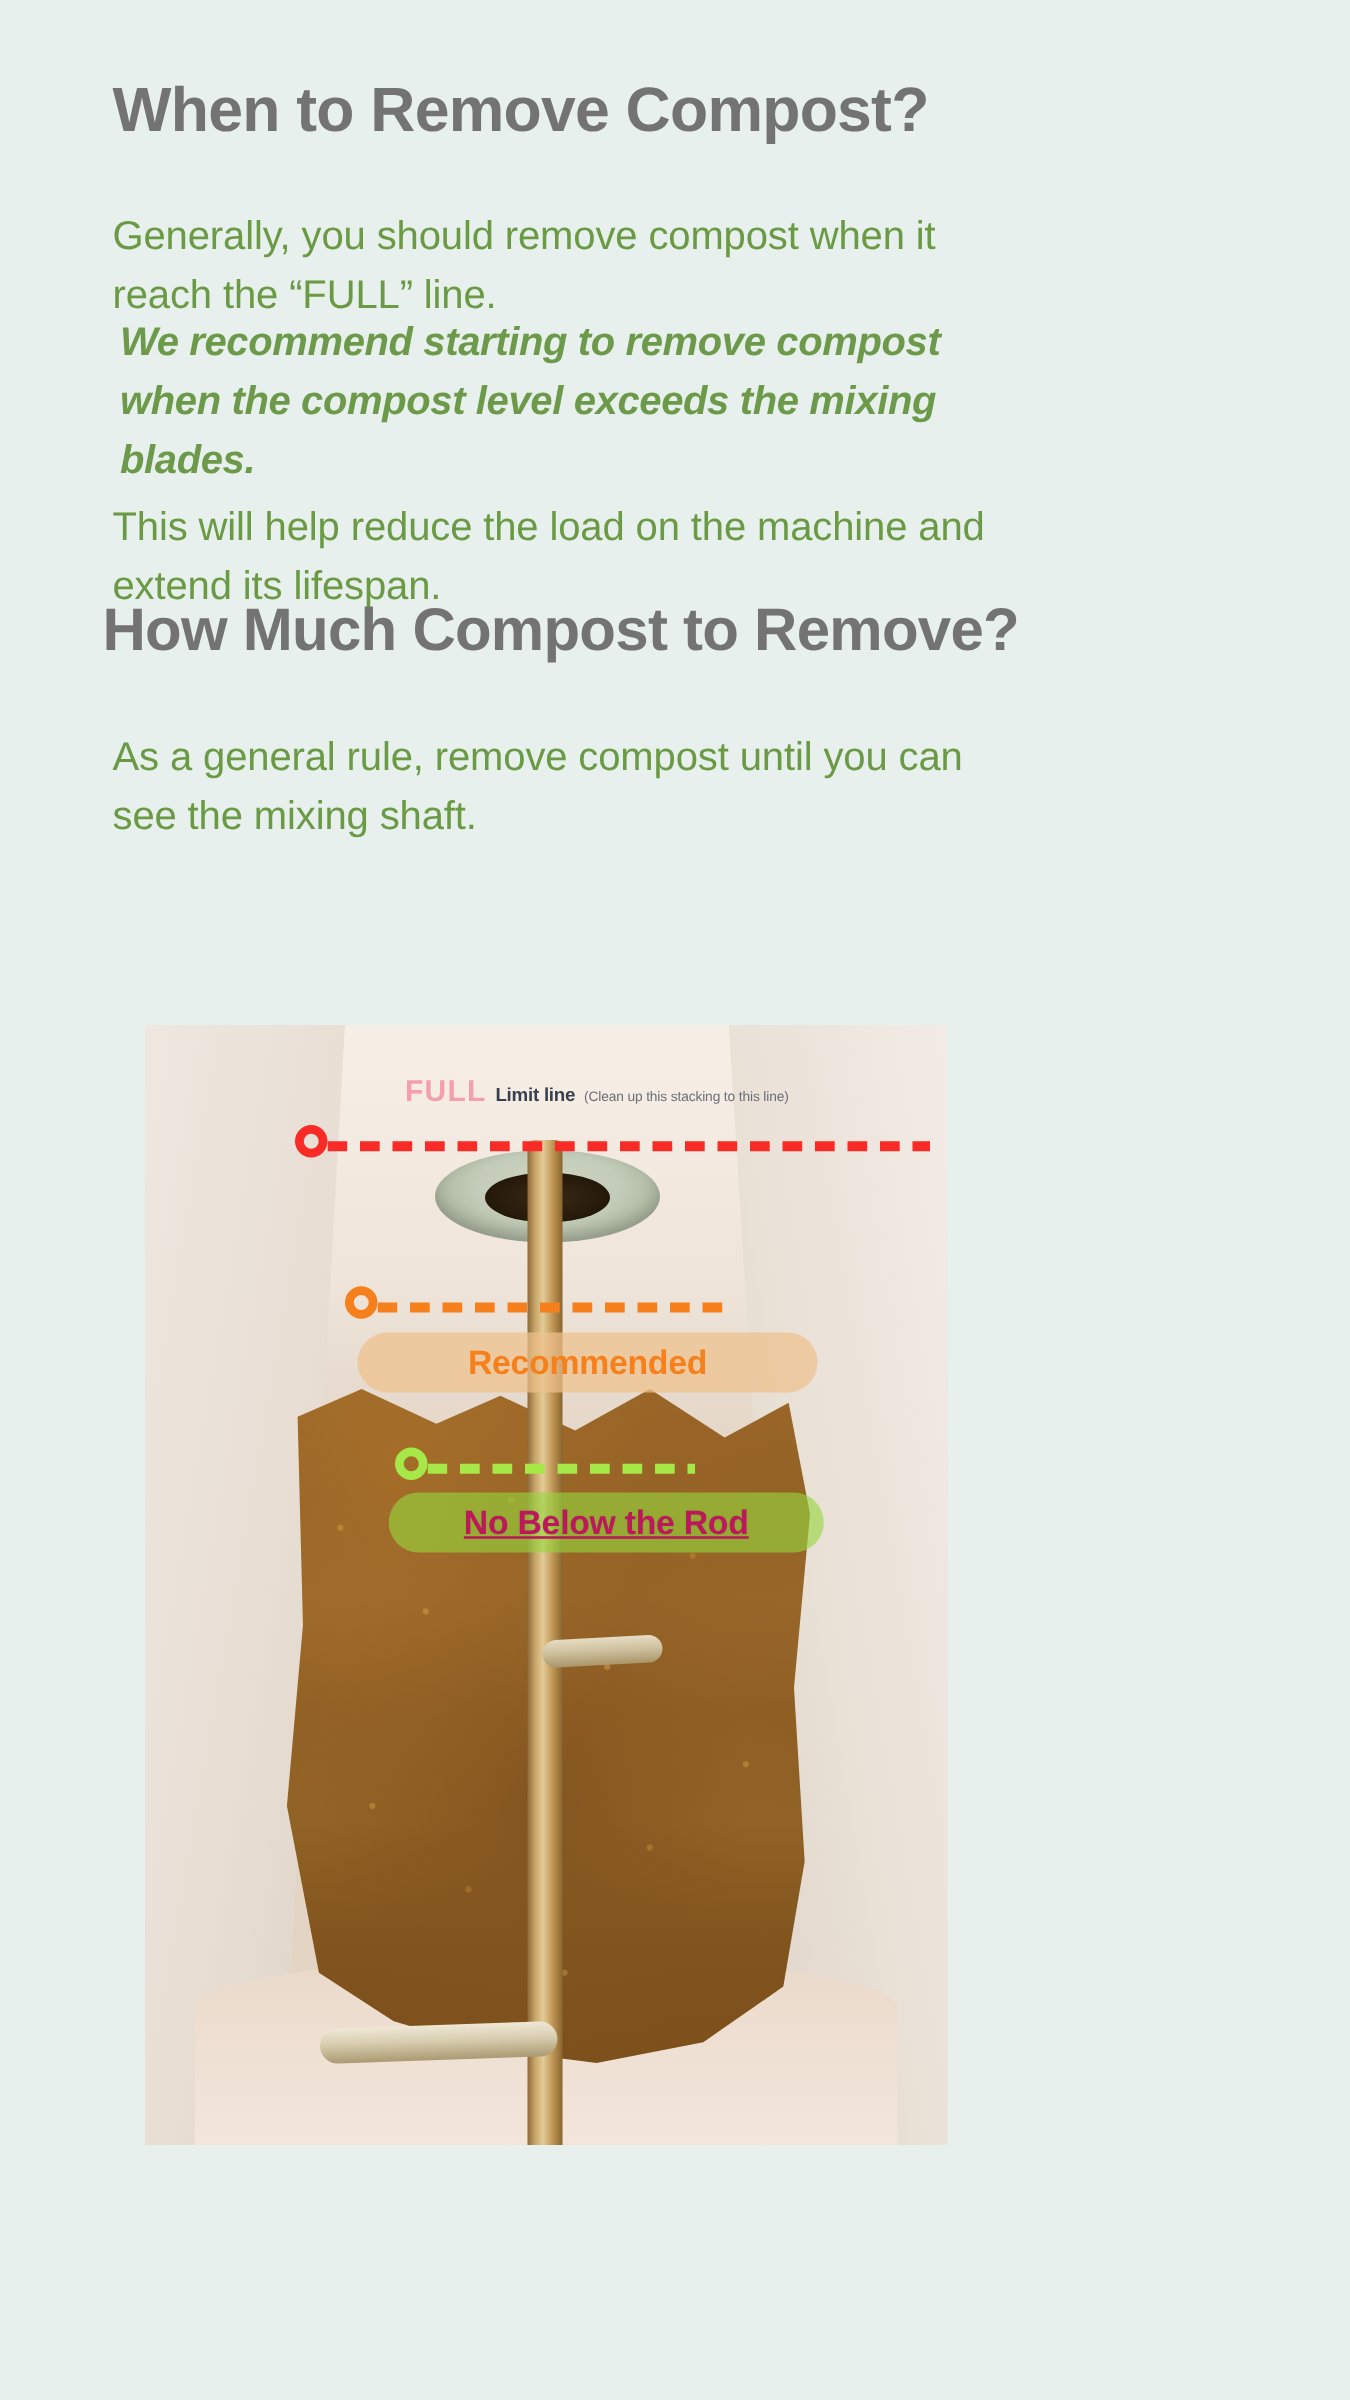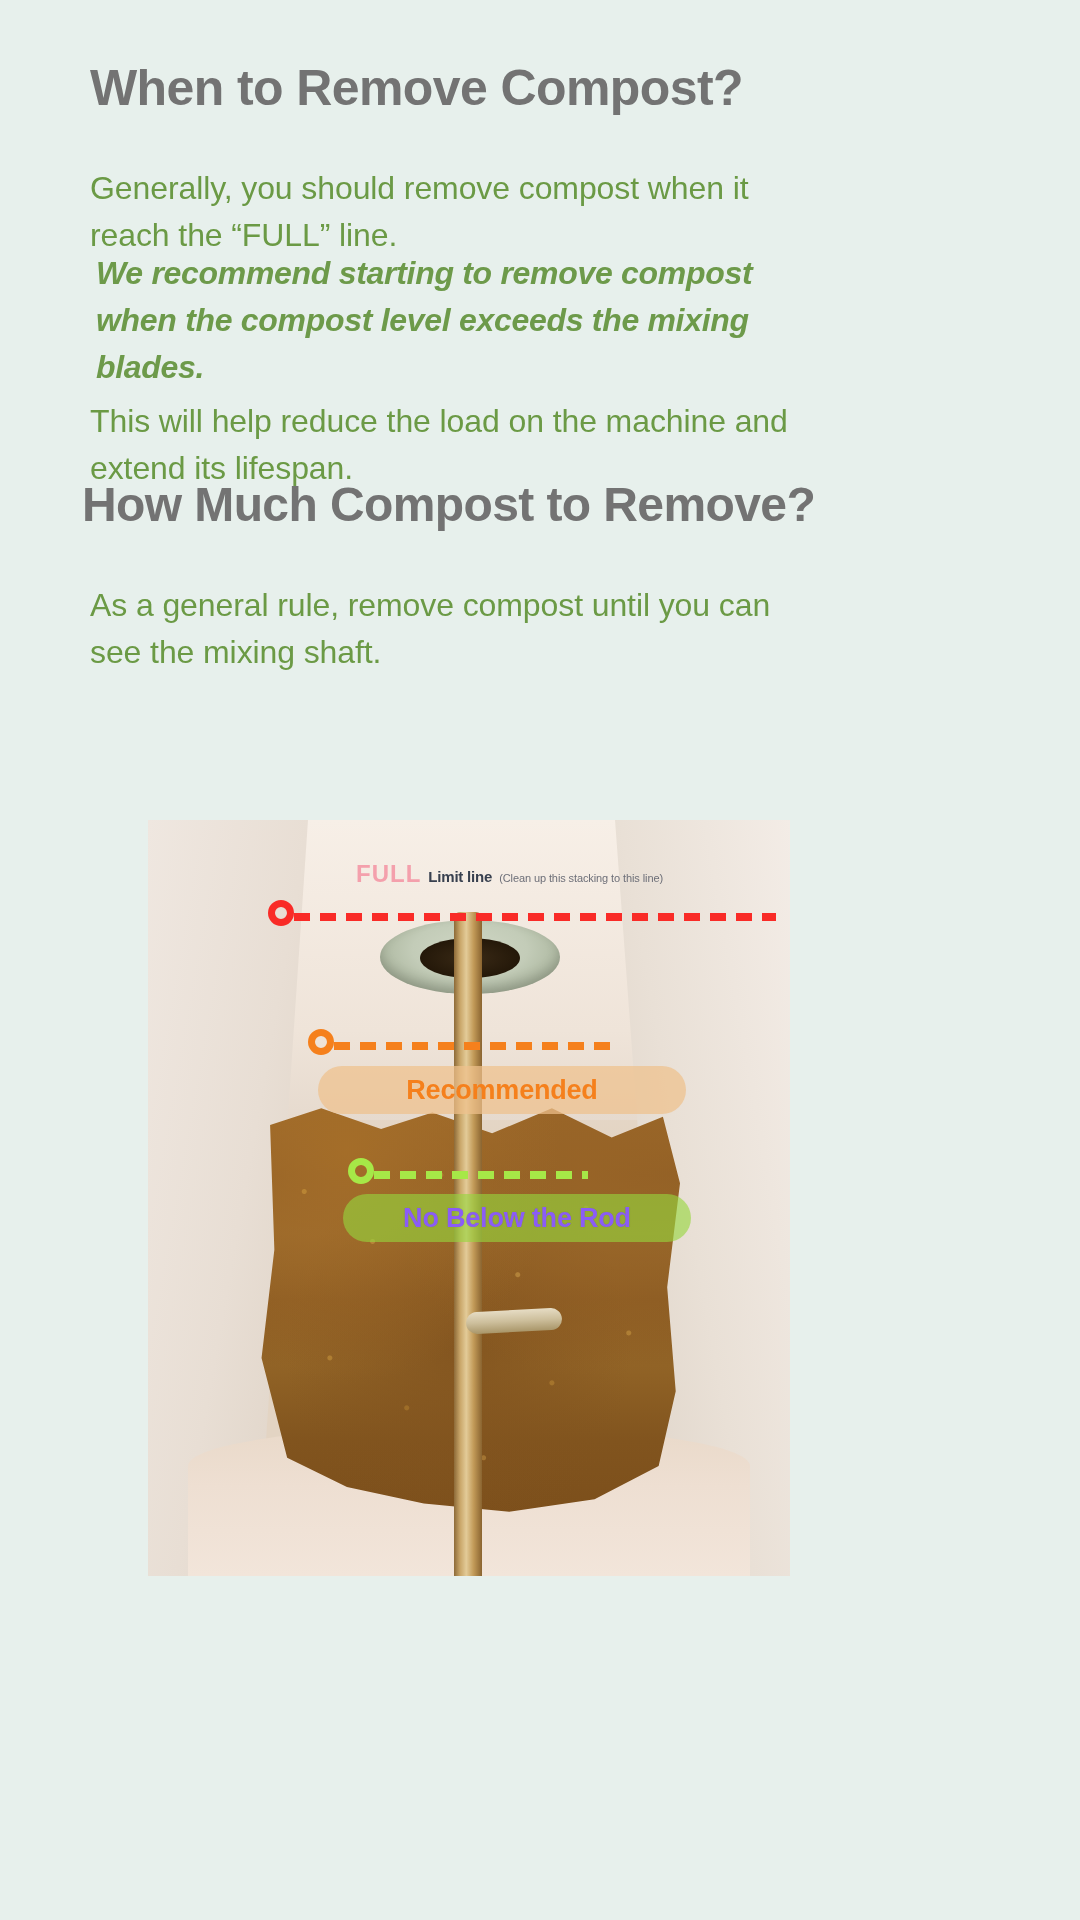--- a/index.html
+++ b/index.html
@@ -71,23 +71,22 @@
   #para-2 { left: 96px; top: 218px; width: 740px; font-style: italic; }
   #para-3 { left: 90px; top: 366px; width: 740px; }
   #para-4 { left: 90px; top: 550px; width: 740px; }
 
   
   .photo-wrap {
     position: absolute;
     left: 116px;
     top: 820px;
     width: 642px;
-    height: 756px;
+    height: 896px;
     overflow: hidden;
-    margin-left: 32px;
   }
 
   
   .photo-bg {
     position: absolute;
     inset: 0;
     background:
       linear-gradient(180deg, #f6ebe2 0%, #f2e4d9 12%, #ede0d5 22%, #e9dccf 30%, #e6d8c9 36%, #e3d4c3 42%);
   }
 
@@ -278,23 +277,24 @@
     background: rgba(238,192,140,0.72);
     color: #f5801c;
     font-size: 27px;
   }
   #badge-rod {
     left: 195px;
     top: 374px;
     width: 348px;
     height: 48px;
     background: rgba(150,214,62,0.62);
-    color: #8b5cf6;
+    color: #be185d;
     font-size: 27px;
     text-shadow: 0 0 1px rgba(90,150,30,.5);
+    text-decoration: underline;
   }
 
   
   .full-caption {
     position: absolute;
     left: 208px;
     top: 40px;
     display: flex;
     align-items: baseline;
     gap: 7px;

